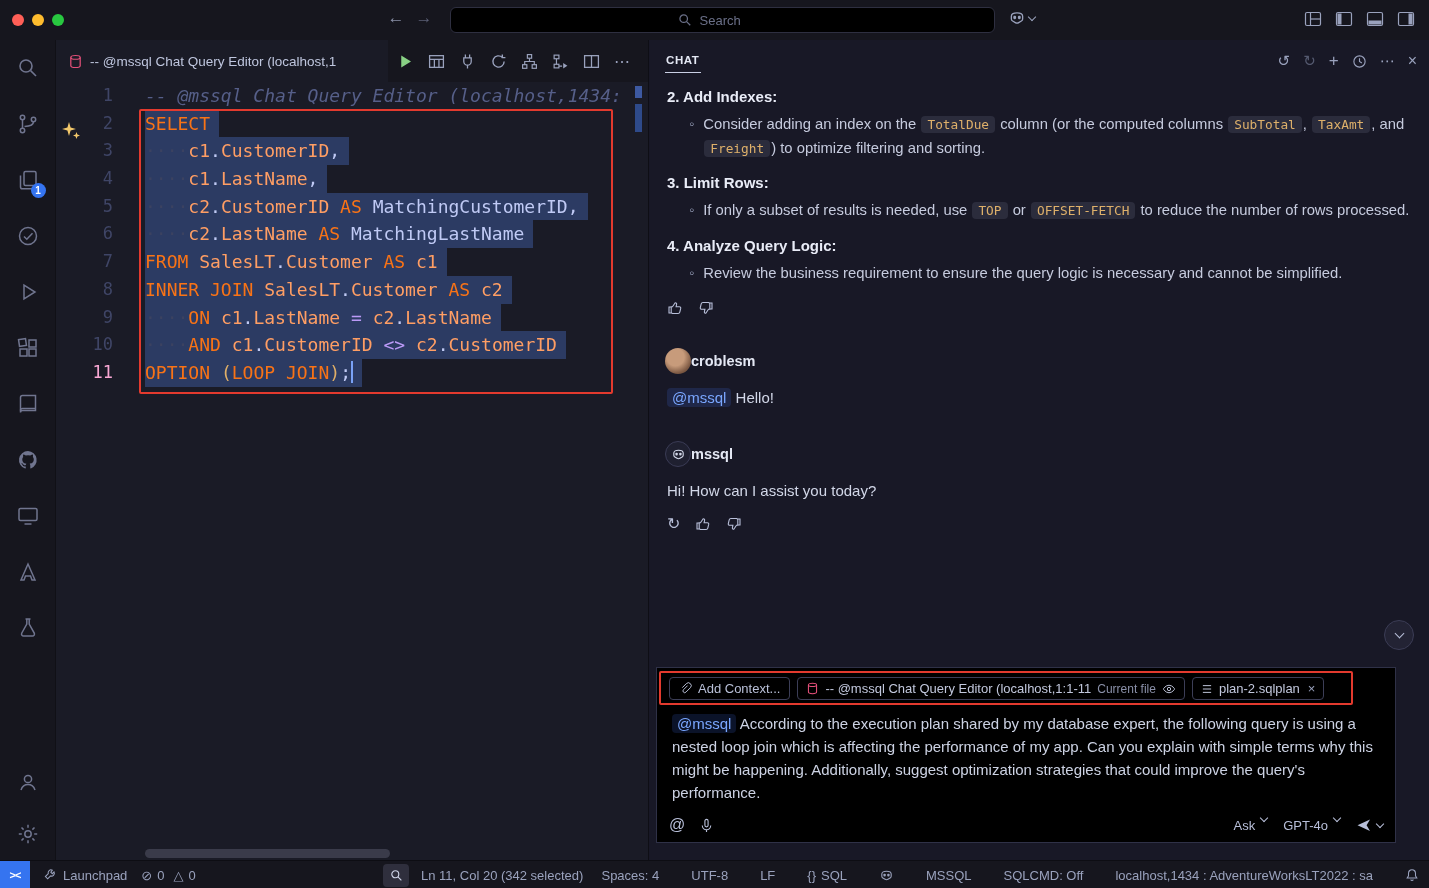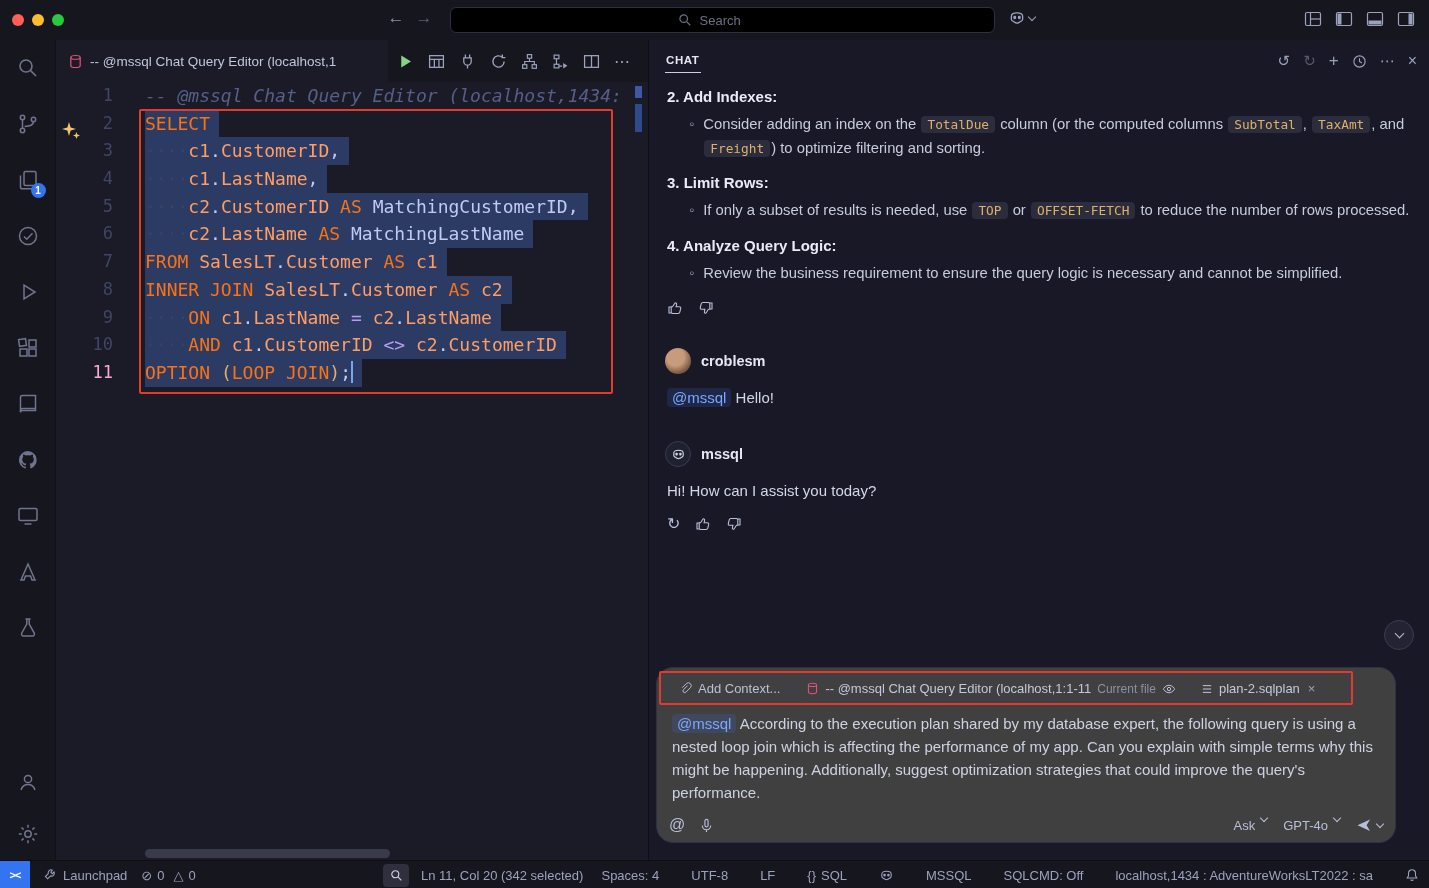--- a/index.html
+++ b/index.html
@@ -62,35 +62,35 @@
   .ch-icons{position:absolute;right:12px;top:0;height:42px;display:flex;align-items:center;gap:13px;color:#9aa2bd;font-size:15px;}
   .ch-icons .dis{color:#555a70;}
   .chat-body{position:absolute;left:649px;top:82px;width:780px;height:563px;background:#181826;overflow:hidden;padding:0 6px 0 16px;}
   .chat-under{position:absolute;left:649px;top:645px;width:780px;height:215px;background:#181826;}
   .cl-item{margin-top:12px;}
   .cl-title{font-size:15px;color:#e9ecf7;font-weight:bold;line-height:22px;margin-left:2px;}
   .cl-bullet{display:flex;gap:9px;margin:5px 0 0 24px;font-size:14.8px;line-height:22.5px;color:#c6cbde;}
   .cl-mark{color:#9aa2bd;}
   .cl-text code{font-family:"DejaVu Sans Mono",monospace;font-size:12.8px;background:#2b2c3c;color:#deb06a;border-radius:4px;padding:1px 6px;margin:0 1px;}
   .fb-row{display:flex;gap:15px;margin:16px 0 0 2px;color:#b8bfd9;}
-  .msg-head{display:flex;align-items:center;gap:10px;margin-top:32px;}
+  .msg-head{display:flex;align-items:center;margin-top:32px;}
   .avatar{width:26px;height:26px;border-radius:50%;}
   .avatar.photo{background:radial-gradient(circle at 40% 35%,#c79b7b 0 38%,#7e5a44 70%,#4c3527);}
   .avatar.bot{background:#1f2030;border:1px solid #3a3b55;display:flex;align-items:center;justify-content:center;color:#d4d9ea;}
   .msg-name{font-size:14.5px;font-weight:bold;color:#e4e8f4;}
   .msg-text{margin:13px 0 0 2px;font-size:15px;line-height:22px;color:#d2d7e8;}
   .mention{color:#7aa7ff;background:rgba(70,120,255,.16);border-radius:4px;padding:1px 5px;}
   .attach-pill{display:inline-flex;align-items:center;gap:7px;margin:16px 0 0 2px;border:1px solid #34354a;border-radius:4px;
                padding:3px 9px;font-size:13px;color:#c2c8dd;}
   .scrolldown{position:absolute;left:1384px;top:620px;width:30px;height:30px;border-radius:50%;background:#232334;
               border:1px solid #3b3c55;display:flex;align-items:center;justify-content:center;color:#b8bfd9;}
 
   
-  .input-box{position:absolute;left:656px;top:667px;width:740px;height:176px;background:#404040;border:1px solid #2f3147;
-             border-radius:17px;padding:9px 12px 8px;}
+  .input-box{position:absolute;left:656px;top:667px;width:740px;height:176px;background:#000000;border:1px solid #2f3147;
+             border-radius:0;padding:9px 12px 8px;}
   .ctx-row{display:flex;align-items:center;gap:7px;}
   .ctx-btn{display:inline-flex;align-items:center;gap:6px;border:1px solid #3c3e57;border-radius:4px;padding:3px 9px;
            font-size:13px;color:#b9c0d8;white-space:nowrap;}
   .ctx-chip{display:inline-flex;align-items:center;gap:6px;border:1px solid #3c3e57;border-radius:4px;padding:3px 8px;
             font-size:13px;color:#c2c8dd;white-space:nowrap;}
   .ctx-chip .suffix{font-size:12px;color:#8a90a8;}
   .ctx-chip .x{color:#9aa2bd;font-size:13px;margin-left:2px;}
   .input-text{margin:12px 3px 0;font-size:15px;line-height:23px;color:#ccd2e3;}
   .in-controls{position:absolute;left:12px;right:12px;bottom:8px;display:flex;align-items:center;color:#b8bfd9;}
   .in-left{display:flex;align-items:center;gap:14px;}

